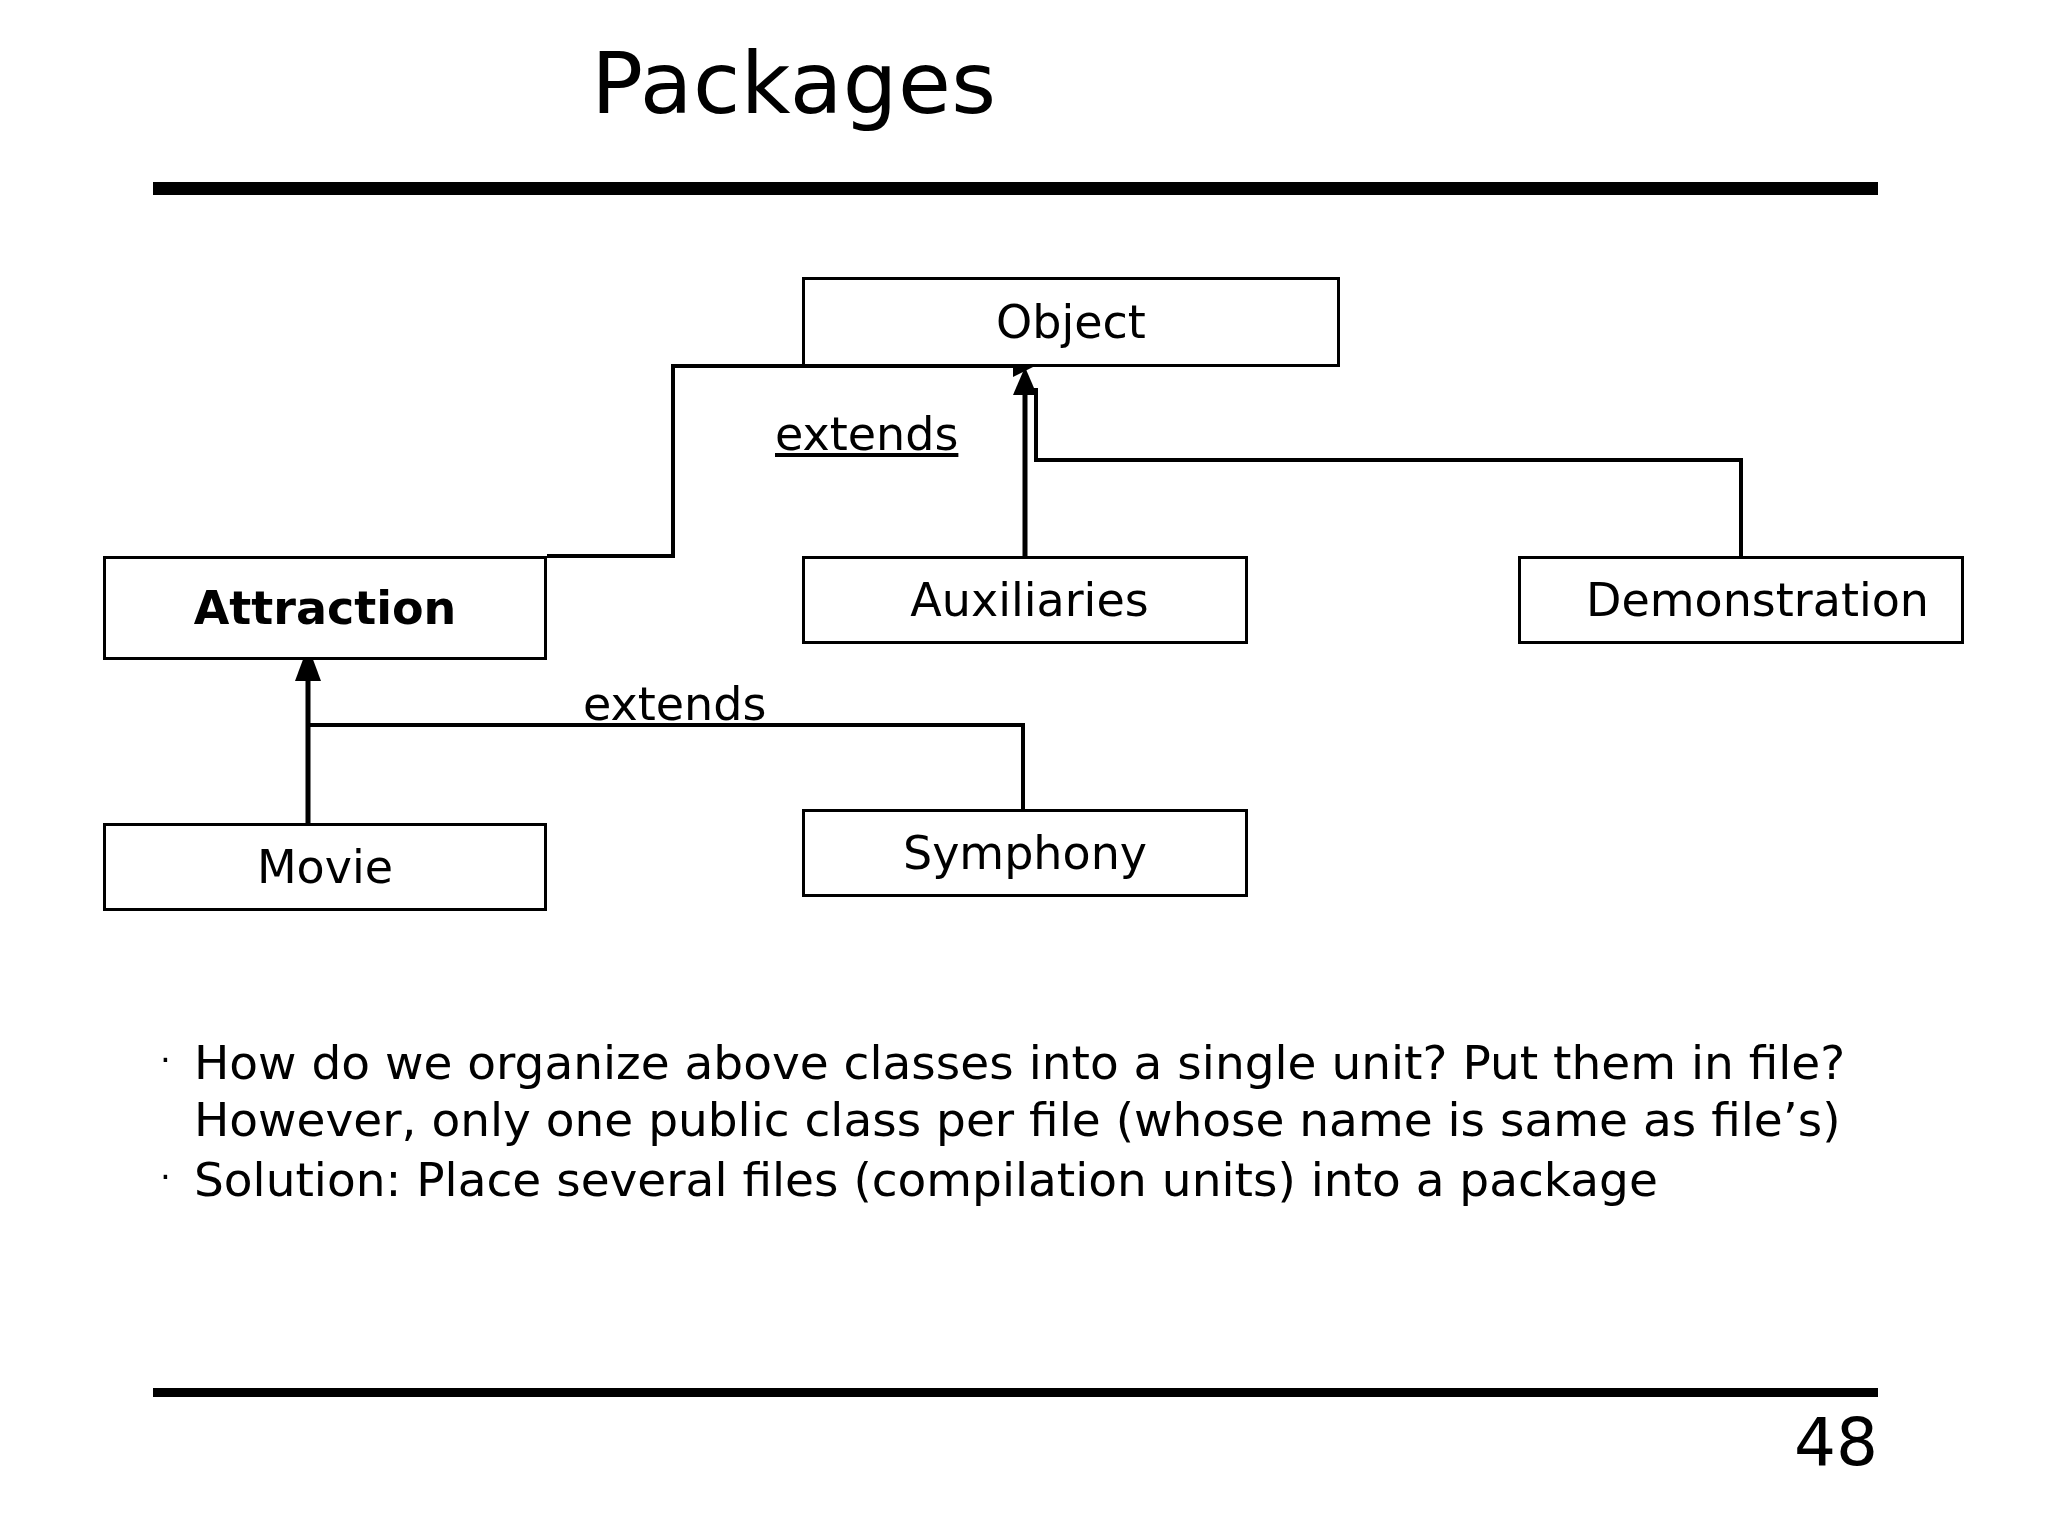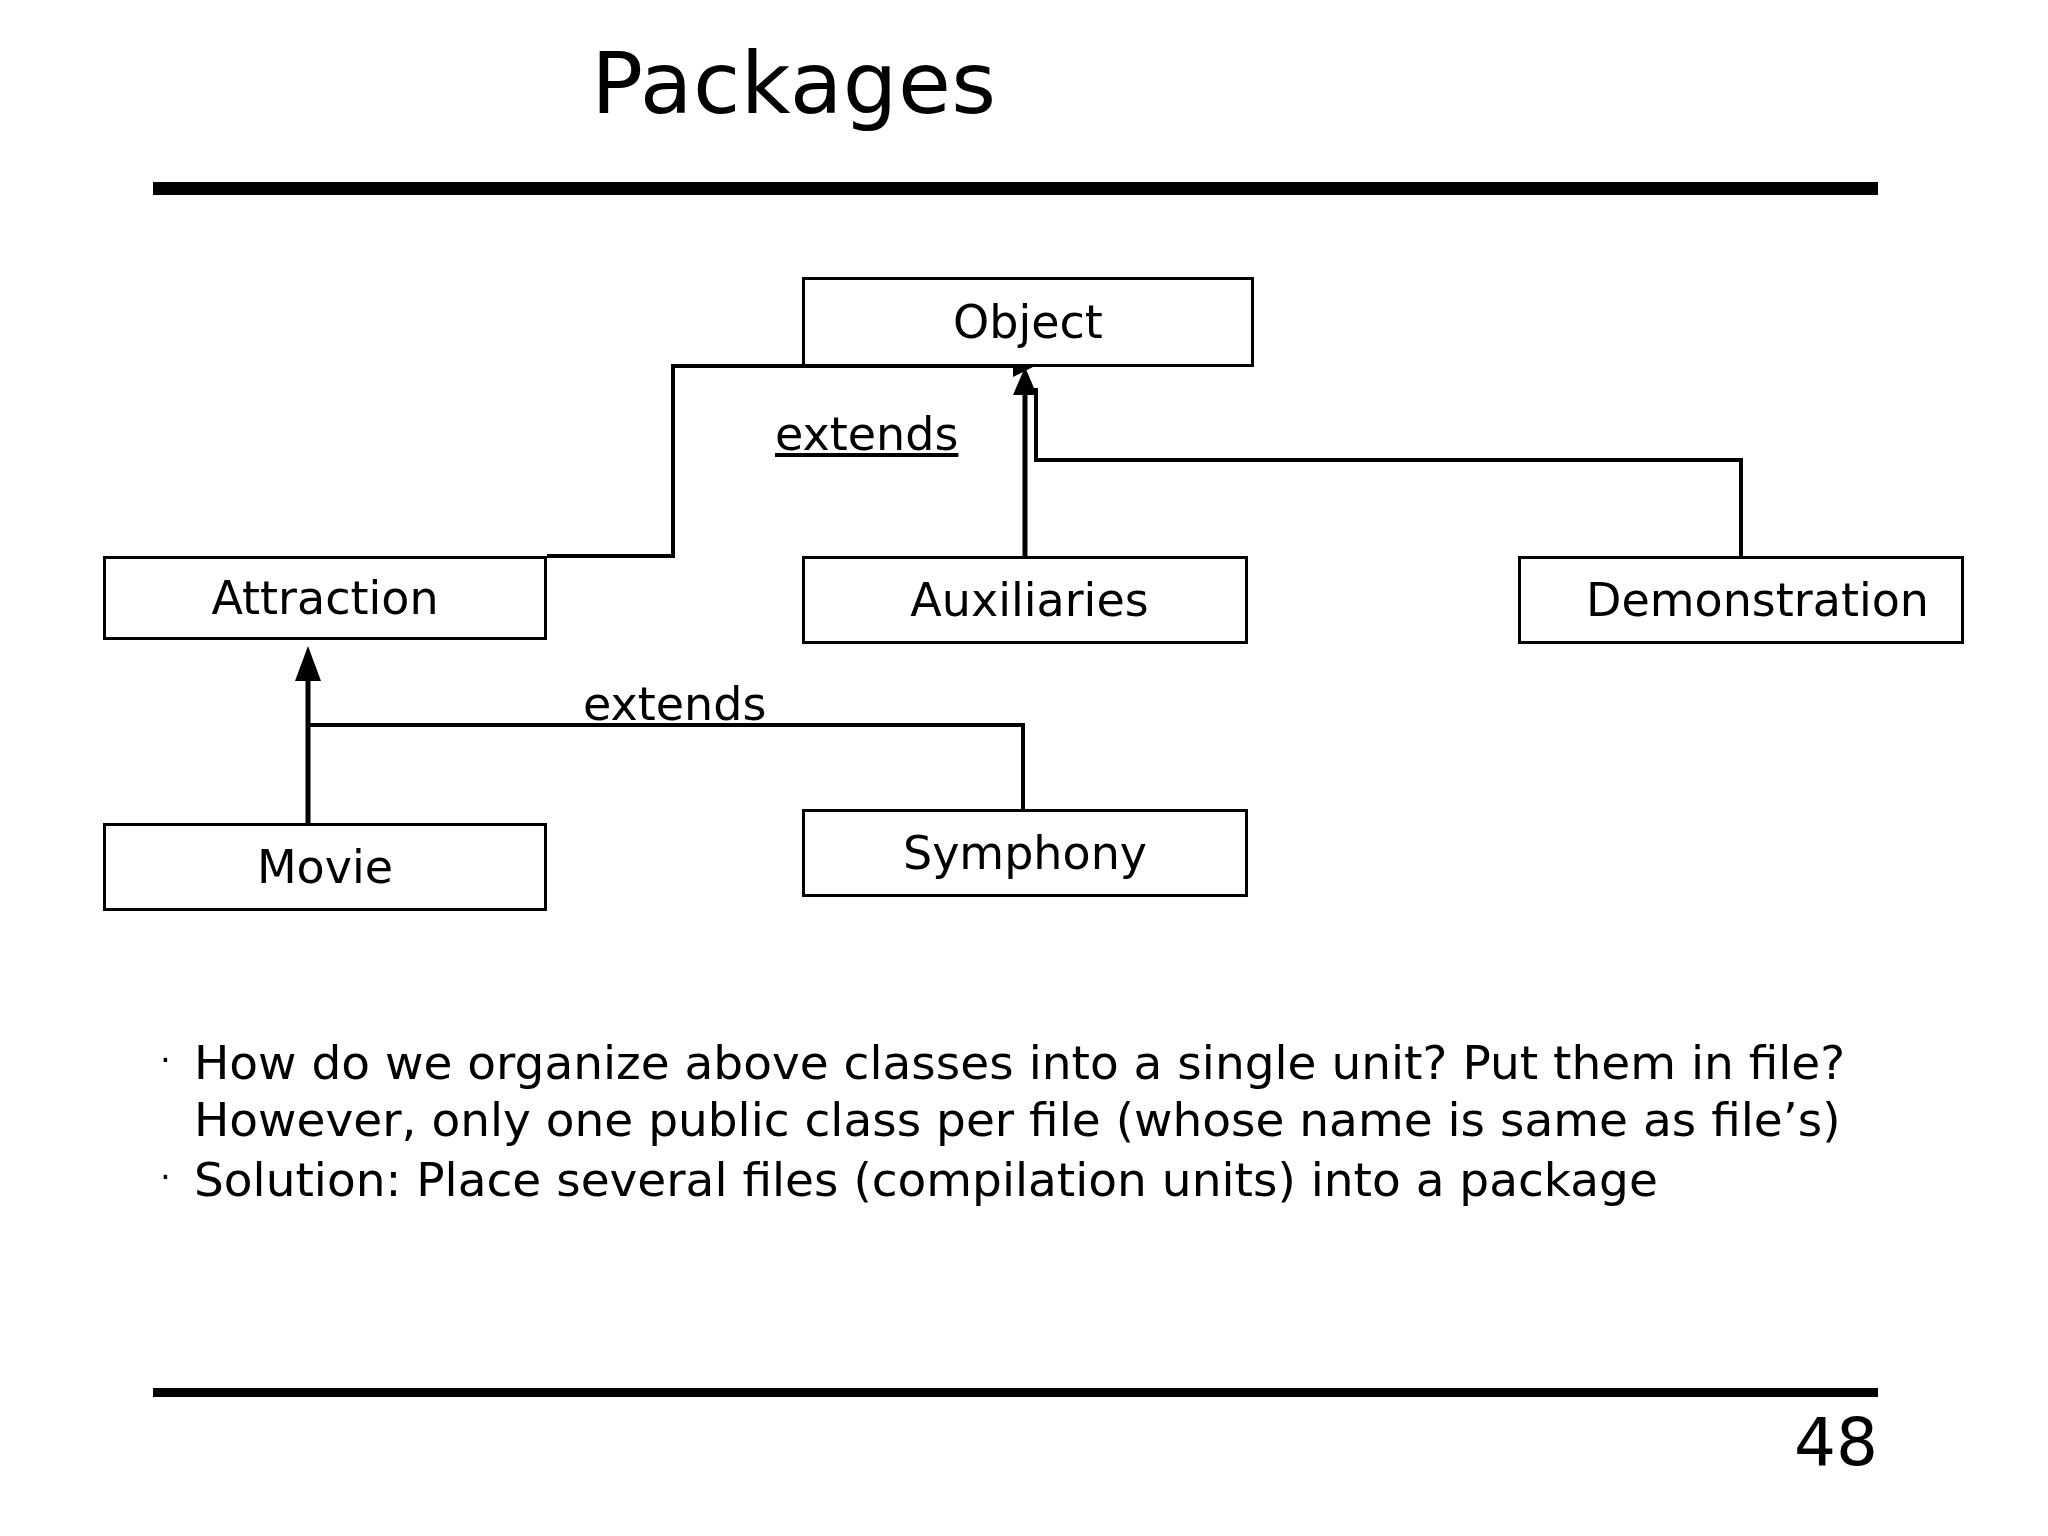--- a/index.html
+++ b/index.html
@@ -67,22 +67,22 @@
     border: 3px solid #000000;
     background: #ffffff;
     display: flex;
     align-items: center;
     justify-content: center;
     font-size: 46px;
     line-height: 1;
     color: #000000;
     z-index: 3;
   }
-  #node-object       { left: 802px;  top: 271px; width: 452px; height: 90px; }
-  #node-attraction   { left: 103px;  top: 550px; width: 444px; height: 84px; }
+  #node-object       { left: 802px;  top: 271px; width: 538px; height: 90px; }
+  #node-attraction   { left: 103px;  top: 550px; width: 444px; height: 104px; font-weight: bold; }
   #node-auxiliaries  { left: 802px;  top: 550px; width: 446px; height: 88px; padding-left: 9px; }
   #node-demonstration{ left: 1518px; top: 550px; width: 446px; height: 88px; padding-left: 33px; }
   #node-movie        { left: 103px;  top: 817px; width: 444px; height: 88px; }
   #node-symphony     { left: 802px;  top: 803px; width: 446px; height: 88px; }
 
   
   #connectors {
     position: absolute;
     left: 0;
     top: 0;

